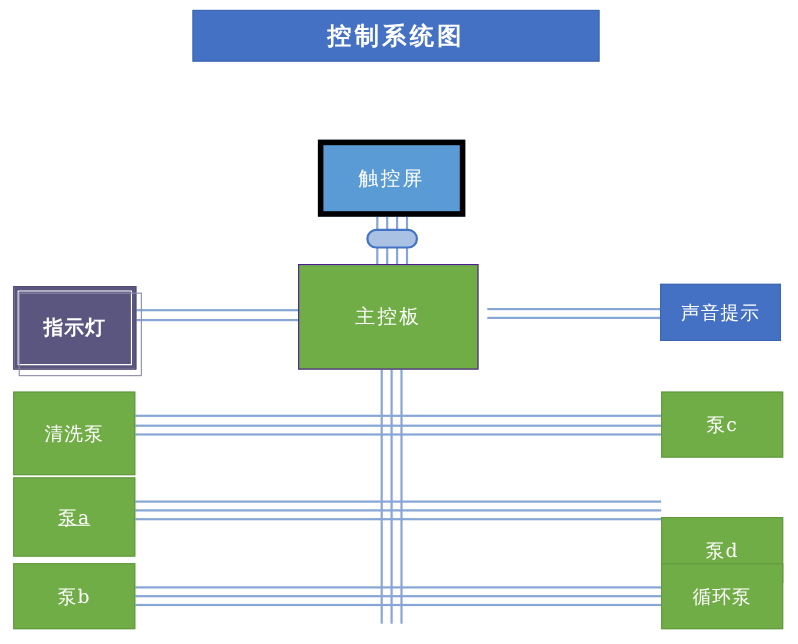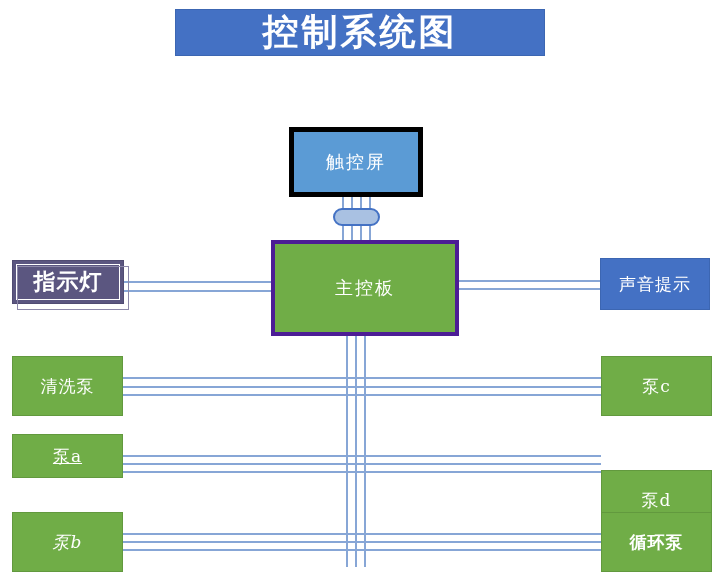--- a/index.html
+++ b/index.html
@@ -9,63 +9,63 @@
   }
   .node{
     position:absolute;display:flex;align-items:center;justify-content:center;
     color:#ffffff;box-sizing:border-box;text-align:center;
     font-family:"DejaVu Serif","Liberation Serif",serif;
   }
   
   .title-box{
     left:175px;top:9px;width:370px;height:47px;
     background:#4471C4;border:1px solid #3c66b2;
-    font-size:36px;font-weight:bold;letter-spacing:3px;
+    font-size:22px;font-weight:bold;letter-spacing:3px;
   }
   
   .touch-screen{
     left:289px;top:127px;width:134px;height:70px;
     background:#5B9BD5;border:5px solid #000000;
     font-size:18px;letter-spacing:2px;
   }
   
   .main-board{
-    left:271px;top:240px;width:188px;height:96px;
-    background:#70AD47;border:4px solid #4c1d95;
+    left:271px;top:240px;width:164px;height:96px;
+    background:#70AD47;border:1px solid #4c1d95;
     font-size:18px;letter-spacing:2px;
   }
   
   .indicator{
-    left:12px;top:260px;width:112px;height:44px;
+    left:12px;top:260px;width:112px;height:76px;
     background:#5B5680;border:1px solid #514c73;
-    font-size:22px;font-weight:bold;letter-spacing:1px;
+    font-size:18px;font-weight:bold;letter-spacing:1px;
     font-family:"DejaVu Sans","Liberation Sans",sans-serif;
     box-shadow:inset 0 0 0 3px #5B5680, inset 0 0 0 4px #ffffff;
   }
   .indicator .shadow-frame{
     position:absolute;left:4px;top:5px;width:100%;height:100%;
     border:1px solid #8d89aa;z-index:-1;background:transparent;
   }
   
   .sound-alert{
     left:600px;top:258px;width:110px;height:52px;
     background:#4471C4;border:1px solid #3c66b2;
     font-size:17px;letter-spacing:1px;
   }
   
   .green-box{
     background:#70AD47;border:1px solid #62993e;
     font-size:17px;letter-spacing:1px;
   }
-  .cleaning-pump{left:12px;top:356px;width:111px;height:60px;}
-  .pump-a{left:12px;top:434px;width:111px;height:44px;text-decoration:underline;}
-  .pump-b{left:12px;top:512px;width:111px;height:60px;font-style:italic;}
+  .cleaning-pump{left:12px;top:356px;width:111px;height:76px;}
+  .pump-a{left:12px;top:434px;width:111px;height:72px;text-decoration:underline;}
+  .pump-b{left:12px;top:512px;width:111px;height:60px;}
   .pump-c{left:601px;top:356px;width:111px;height:60px;}
   .pump-d{left:601px;top:434px;width:111px;height:60px;margin-top:36px;}
-  .circulation-pump{left:601px;top:512px;width:111px;height:60px;font-weight:bold;}
+  .circulation-pump{left:601px;top:512px;width:111px;height:60px;}
   
   #wire-layer .wire{position:absolute;background:#87A6D6;}
   
   .connector{
     position:absolute;left:333px;top:208px;width:47px;height:18px;
     background:#A9C1E2;border:2px solid #4472C4;border-radius:10px;
     box-sizing:border-box;z-index:3;
   }
   .node{z-index:2;}
   #wire-layer .wire{z-index:1;}

